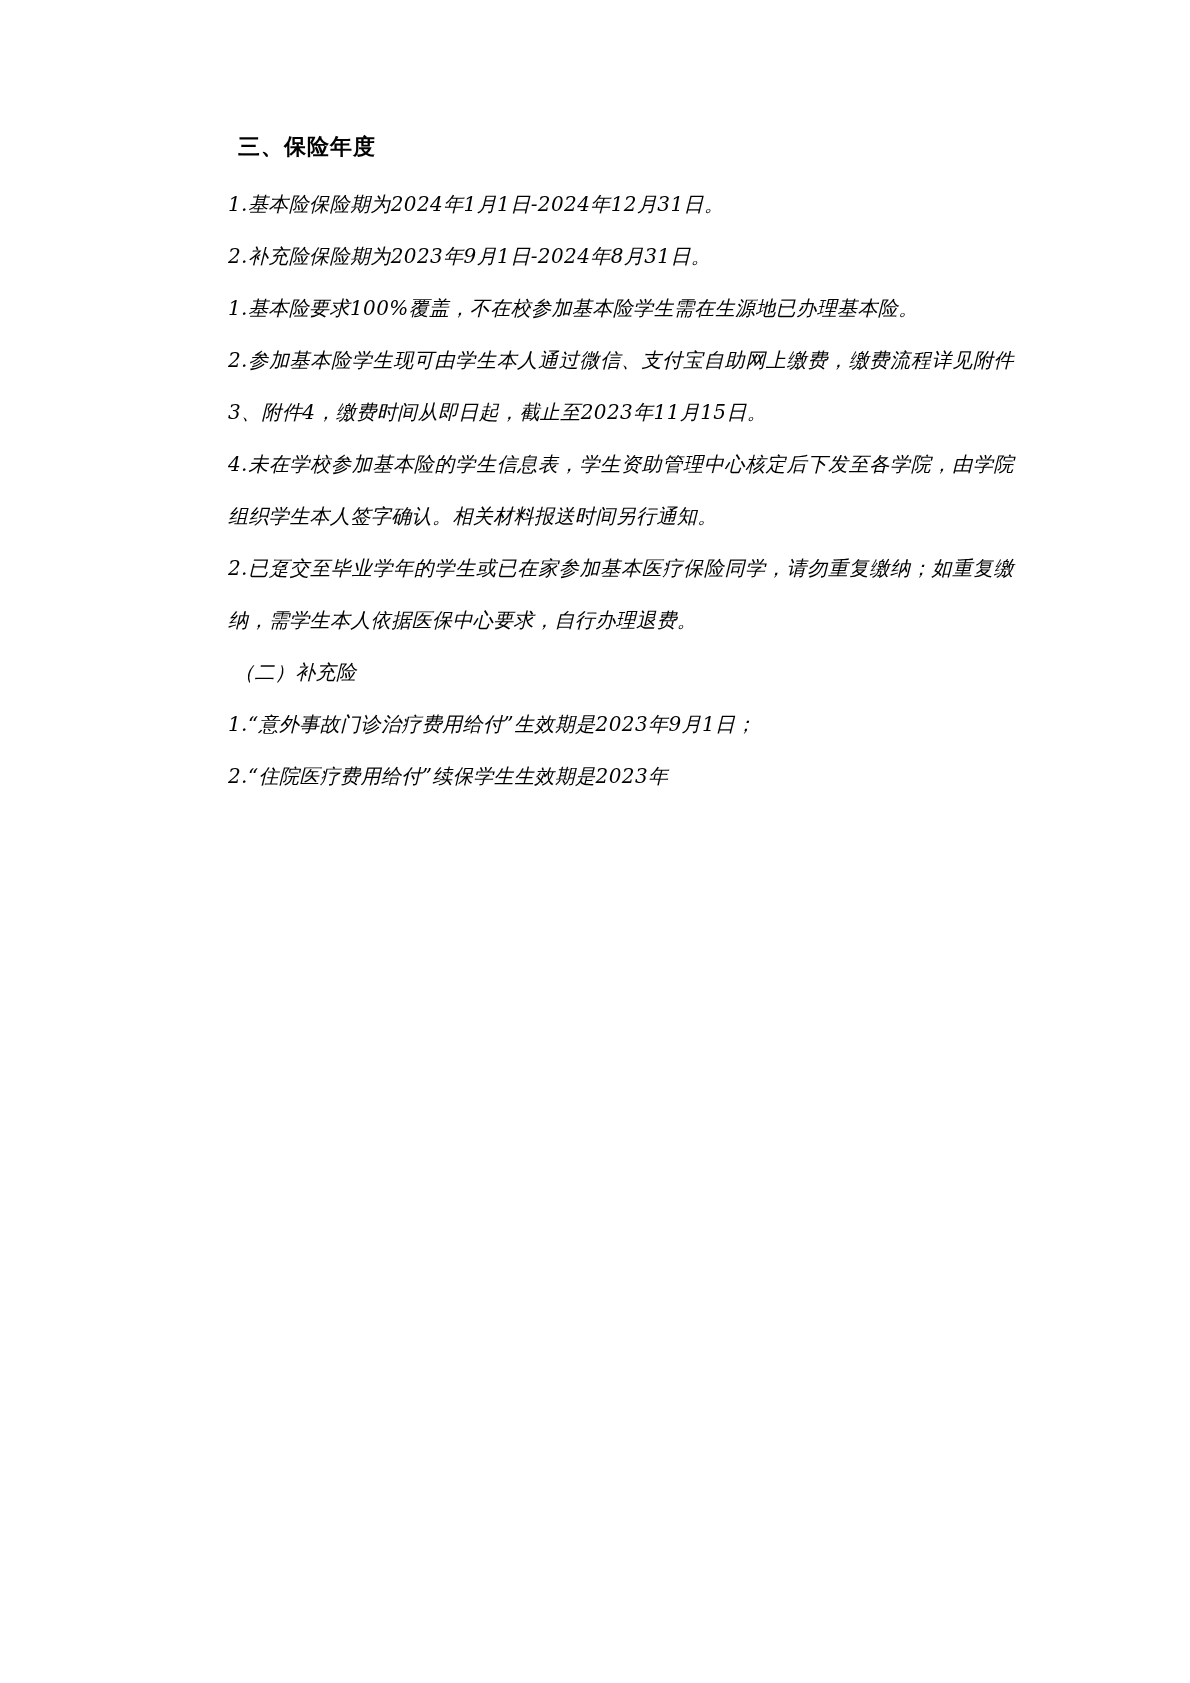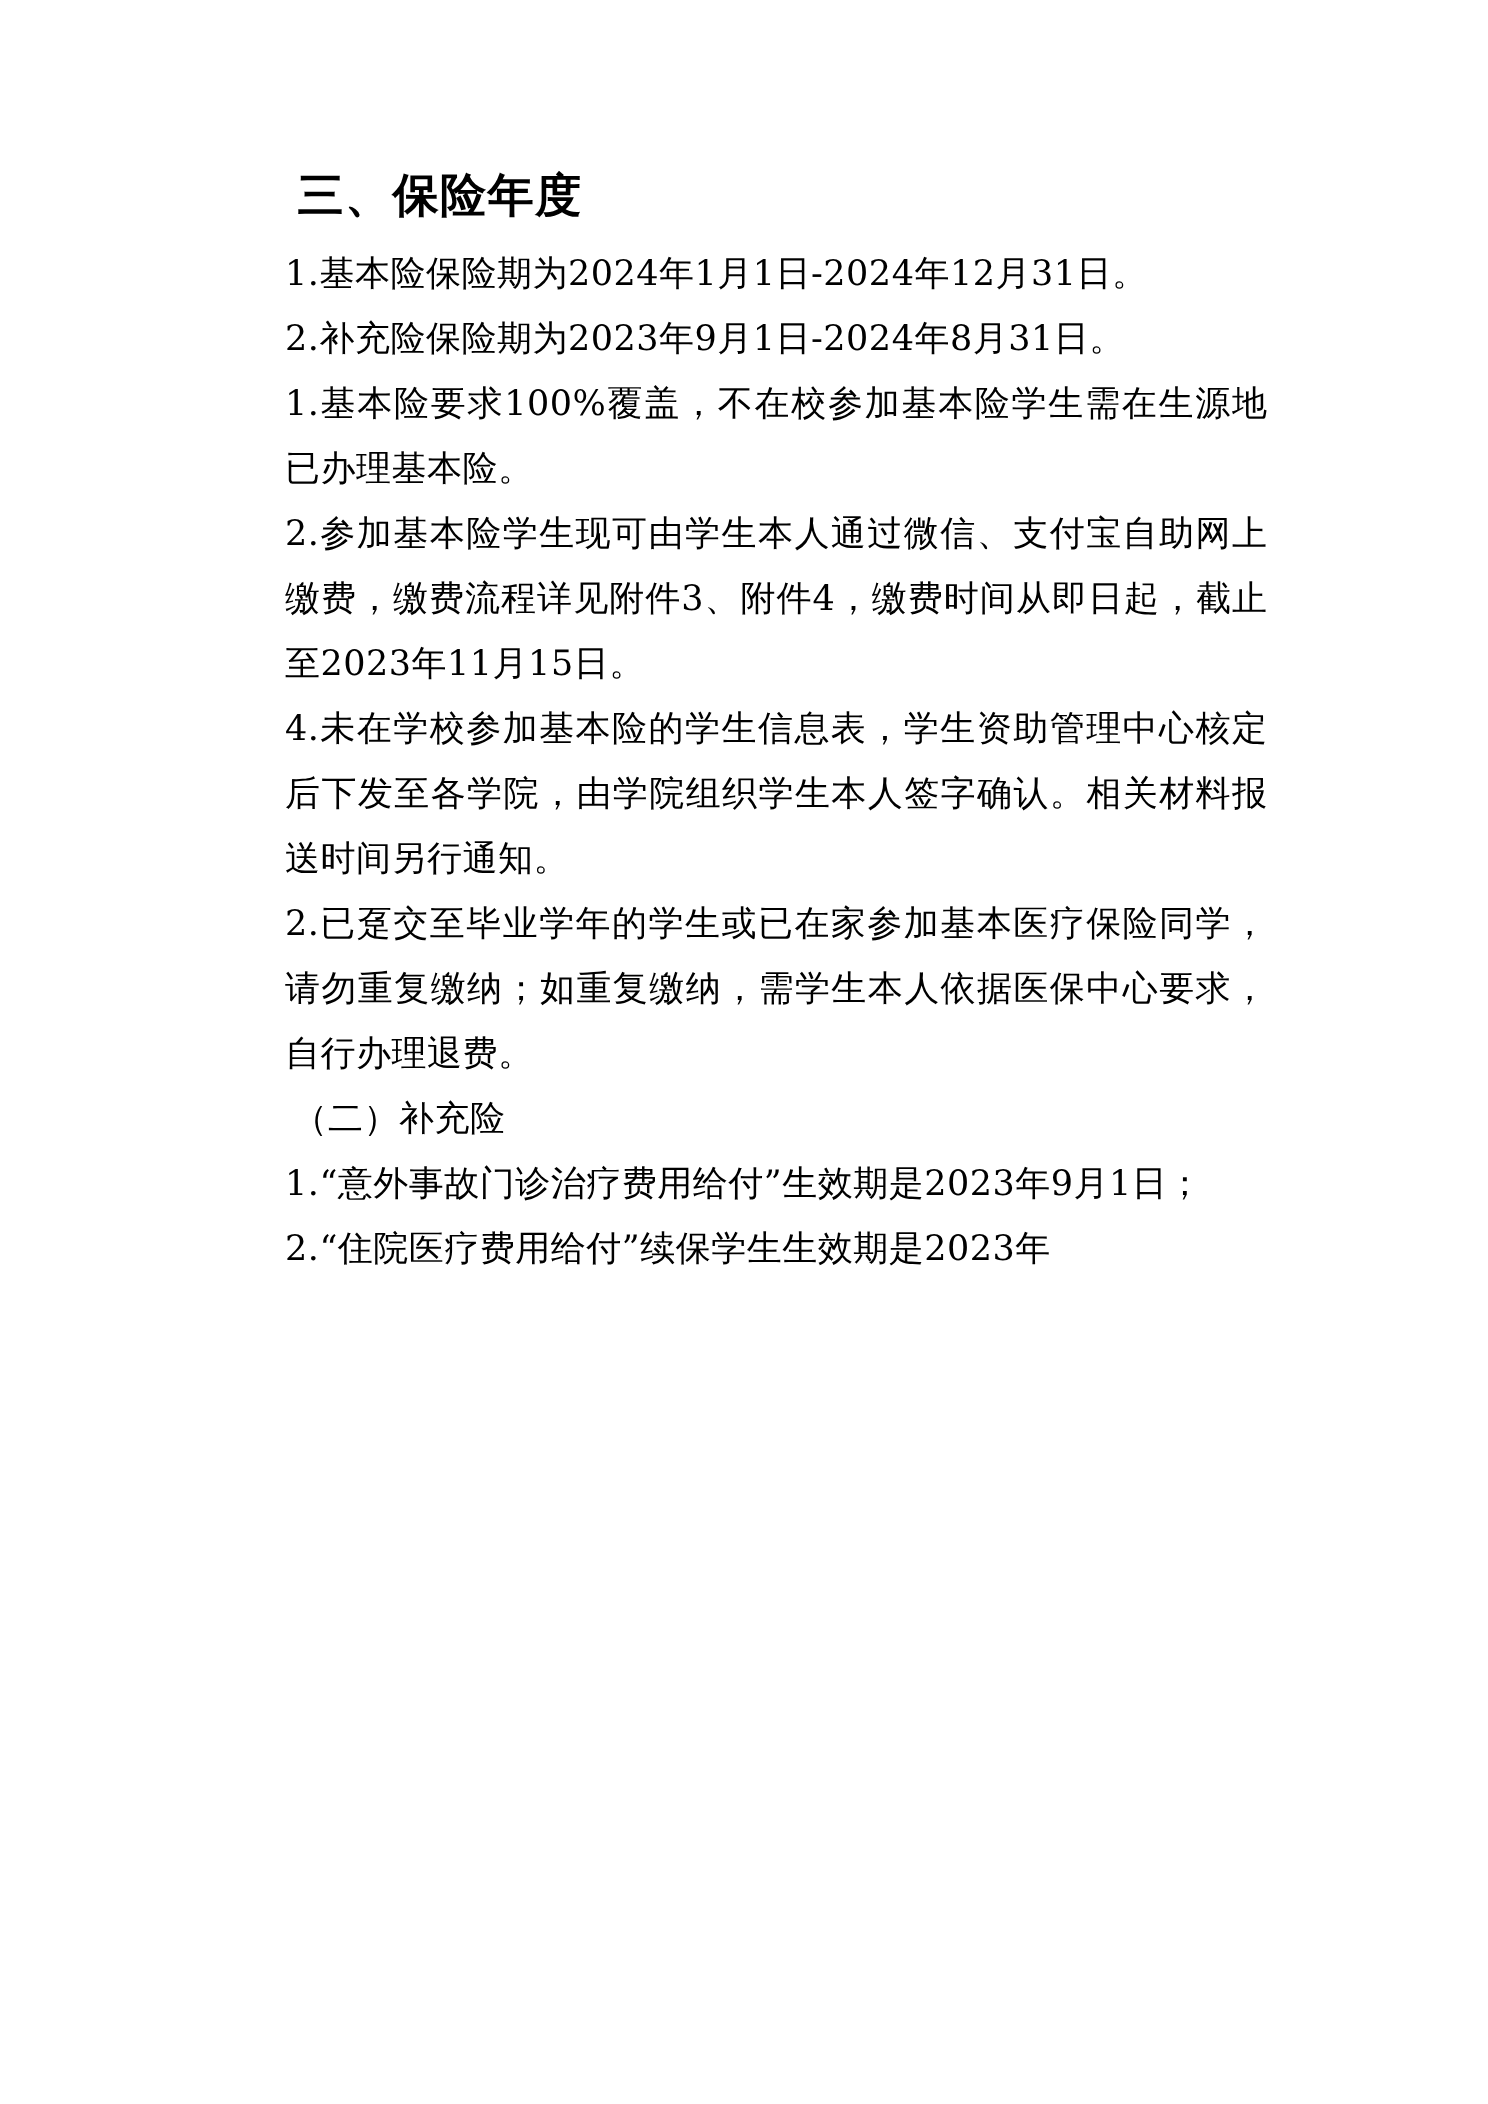--- a/index.html
+++ b/index.html
@@ -18,39 +18,40 @@
   .page {
     box-sizing: border-box;
     width: 1190px;
     height: 1683px;
     padding: 138px 176px 0 176px;
   }
   .doc-body {
     width: 838px;
   }
   .heading {
-    font-family: Liberation Sans, sans-serif;
+    font-family: Liberation Mono, monospace;
     font-weight: bold;
-    font-size: 37px;
+    font-size: 22px;
     line-height: 1.0;
     margin: 0 0 18px 0;
     padding-left: 62px;
     letter-spacing: 1px;
   }
   .heading.second {
     margin-top: 28px;
     margin-bottom: 20px;
   }
   p.para {
-    font-size: 28px;
+    font-size: 20px;
     line-height: 52px;
     margin: 0 0 0 0;
     text-align: justify;
     text-justify: inter-ideograph;
     letter-spacing: 0.4px;
+    font-style: italic;
   }
   p.indent1 {
     text-indent: 0;
     padding-left: 52px;
   }
   p.indent2 {
     text-indent: 0;
     padding-left: 58px;
   }
 </style>

